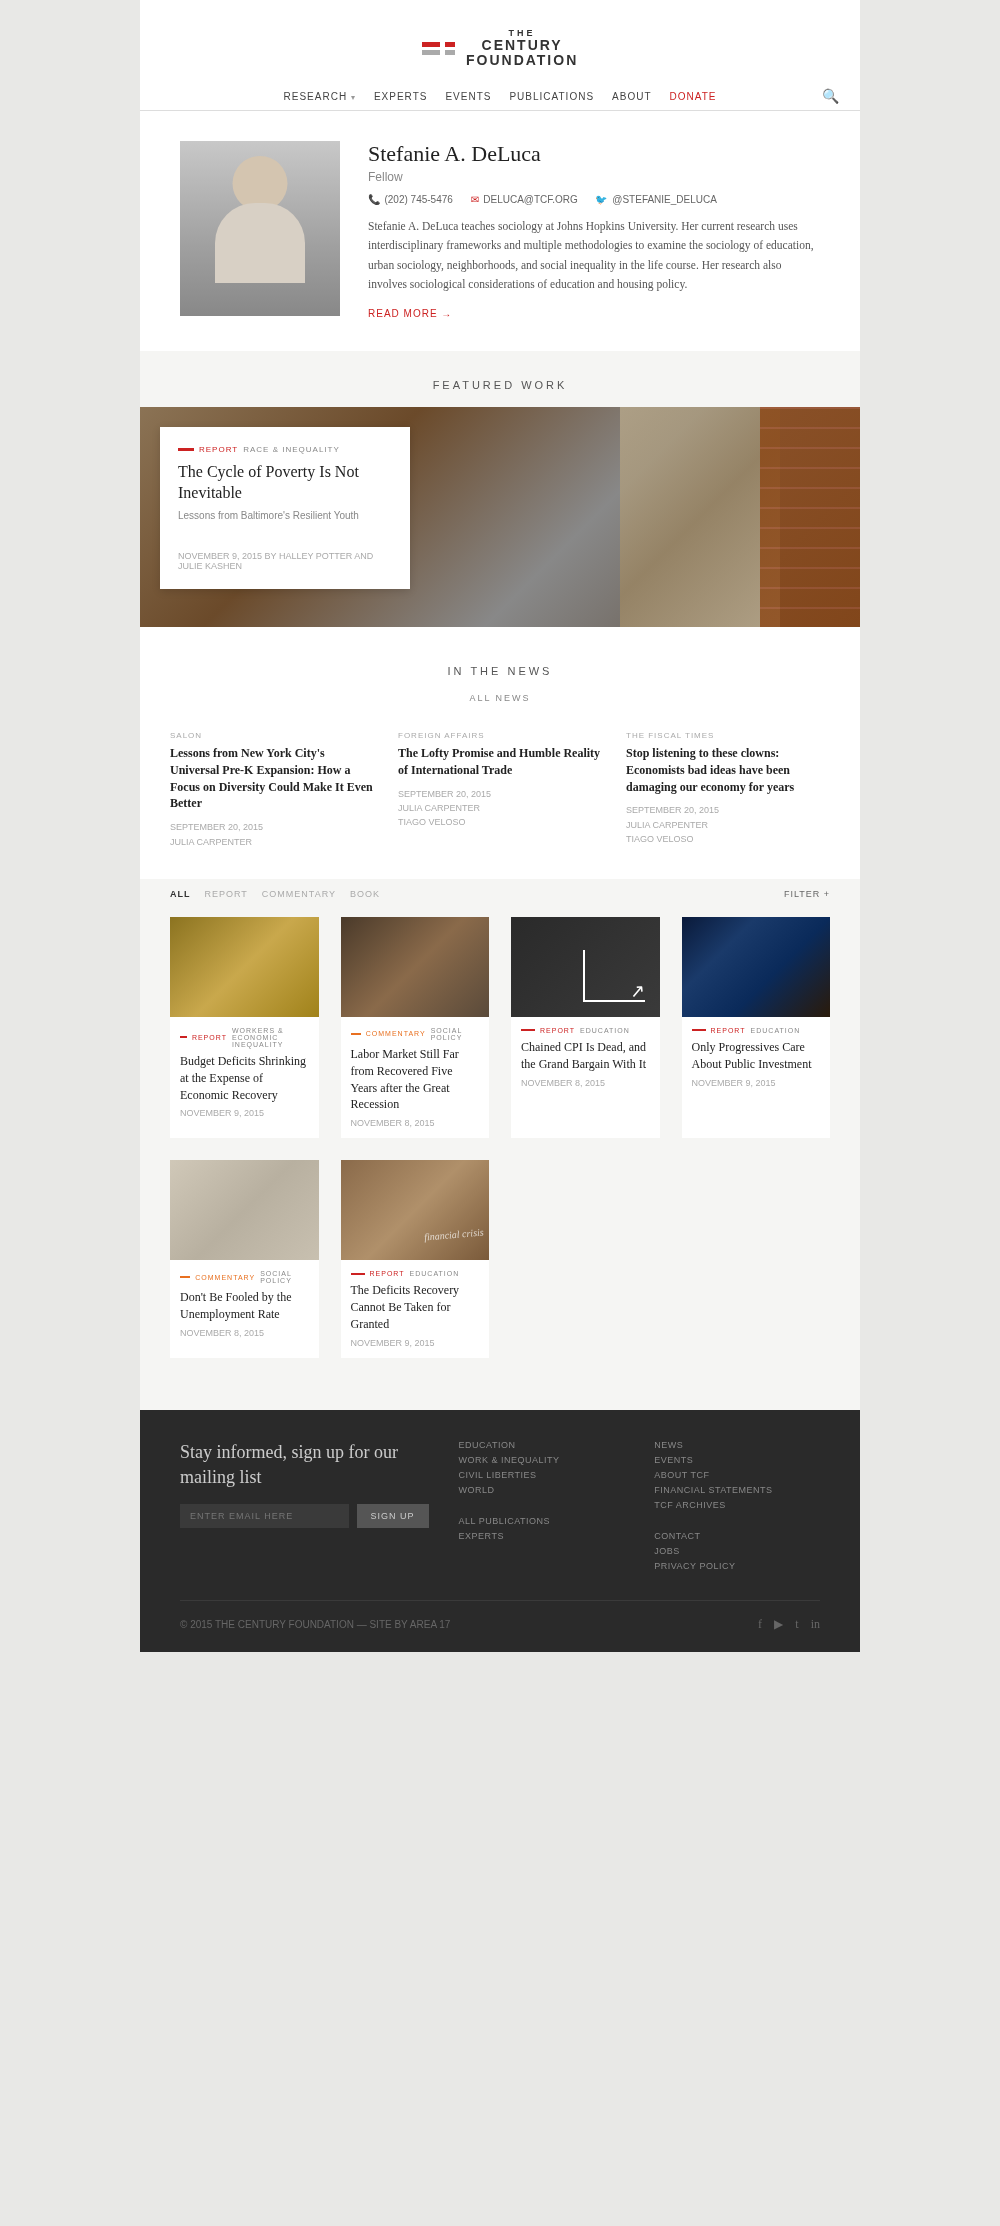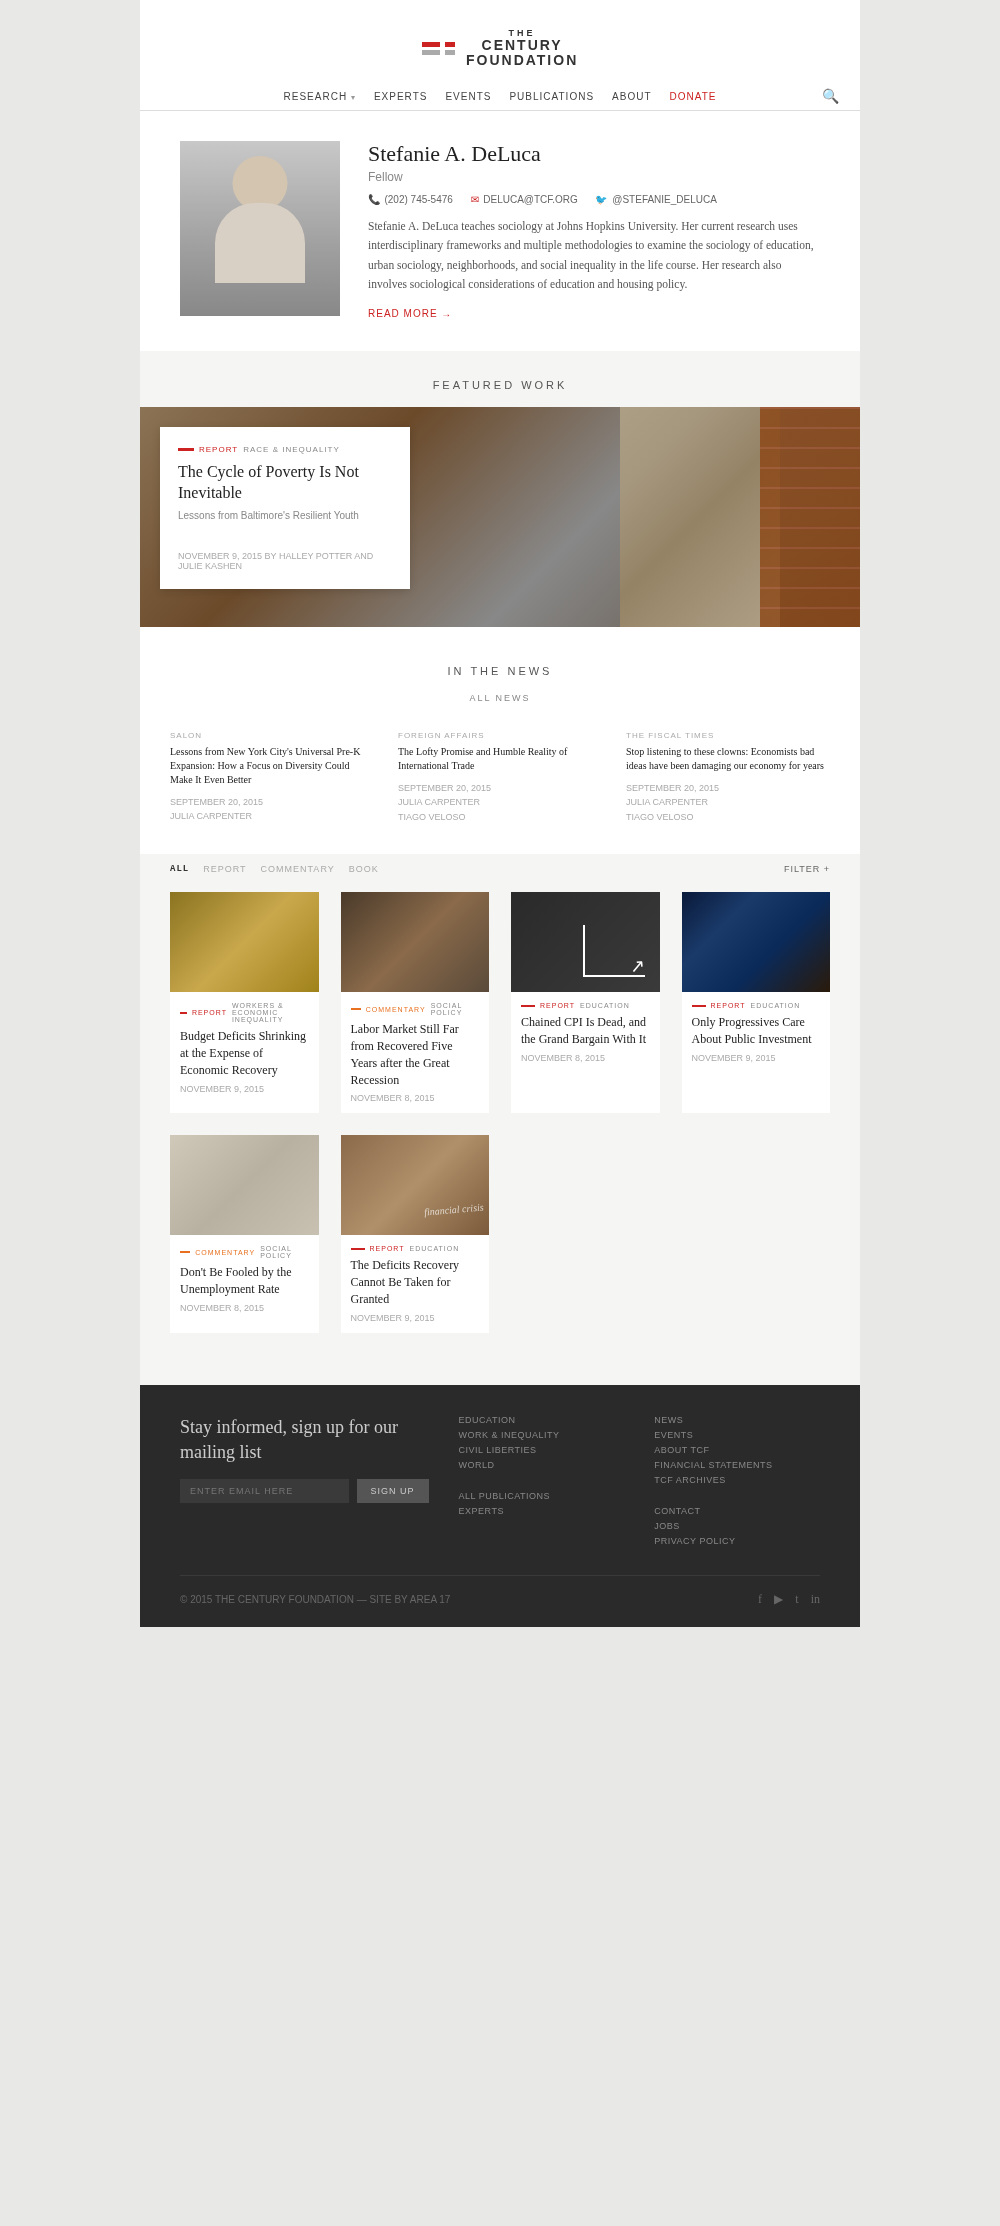--- a/index.html
+++ b/index.html
@@ -58,29 +58,29 @@
     .featured-meta { font-family: Arial, sans-serif; font-size: 9px; color: #aaa; }
     .featured-door { position: absolute; right: 80px; top: 0; width: 160px; height: 220px; background: linear-gradient(135deg, #c0b090 0%, #a08860 50%, #d0c0a0 100%); opacity: 0.7; }
     .featured-brick { position: absolute; right: 0; top: 0; width: 100px; height: 220px; background: repeating-linear-gradient(0deg, #8B4513 0px, #8B4513 18px, #A0522D 18px, #A0522D 20px); opacity: 0.8; }
 
     
     .news-section { background: #fff; padding: 10px 30px 30px 30px; }
     .news-all-link { text-align: center; font-family: Arial, sans-serif; font-size: 9px; letter-spacing: 2px; color: #888; text-transform: uppercase; margin-bottom: 28px; cursor: pointer; }
     .news-grid { display: grid; grid-template-columns: 1fr 1fr 1fr; gap: 24px; }
     .news-item { }
     .news-source { font-family: Arial, sans-serif; font-size: 8px; letter-spacing: 1px; color: #aaa; text-transform: uppercase; margin-bottom: 5px; }
-    .news-title { font-size: 10px; color: #222; line-height: 1.4; margin-bottom: 8px; }
+    .news-title { font-size: 12px; color: #222; line-height: 1.4; margin-bottom: 8px; font-weight: bold; }
     .news-meta { font-family: Arial, sans-serif; font-size: 9px; color: #aaa; line-height: 1.6; }
 
     
     .latest-section { background: #f5f5f3; padding: 10px 30px 30px 30px; }
     .latest-filter-bar { display: flex; align-items: center; justify-content: space-between; margin-bottom: 18px; }
     .filter-tabs { display: flex; gap: 14px; font-family: Arial, sans-serif; font-size: 9px; letter-spacing: 1px; text-transform: uppercase; }
     .filter-tab { color: #aaa; cursor: pointer; }
-    .filter-tab.active { color: #333; font-weight: bold; font-family: Liberation Mono, monospace; }
+    .filter-tab.active { color: #333; font-weight: bold; }
     .filter-btn { font-family: Arial, sans-serif; font-size: 9px; letter-spacing: 1px; color: #666; text-transform: uppercase; cursor: pointer; }
 
     .work-grid { display: grid; grid-template-columns: 1fr 1fr 1fr 1fr; gap: 22px; margin-bottom: 22px; }
     .work-item { background: #fff; }
     .work-thumb { width: 100%; height: 100px; overflow: hidden; }
     .work-thumb-money { background: linear-gradient(135deg, #8B7320 0%, #C9A84C 50%, #A0821A 100%); }
     .work-thumb-people { background: linear-gradient(135deg, #4a3a2a 0%, #8a6a4a 50%, #5a4a3a 100%); }
     .work-thumb-chart { background: linear-gradient(135deg, #2a2a2a 0%, #3a3a3a 100%); position: relative; }
     .work-thumb-chart::after { content: ''; position: absolute; bottom: 15px; right: 15px; width: 60px; height: 50px; border-left: 2px solid #fff; border-bottom: 2px solid #fff; }
     .work-thumb-chart::before { content: '↗'; position: absolute; bottom: 15px; right: 14px; color: #fff; font-size: 18px; transform: rotate(-5deg); }

